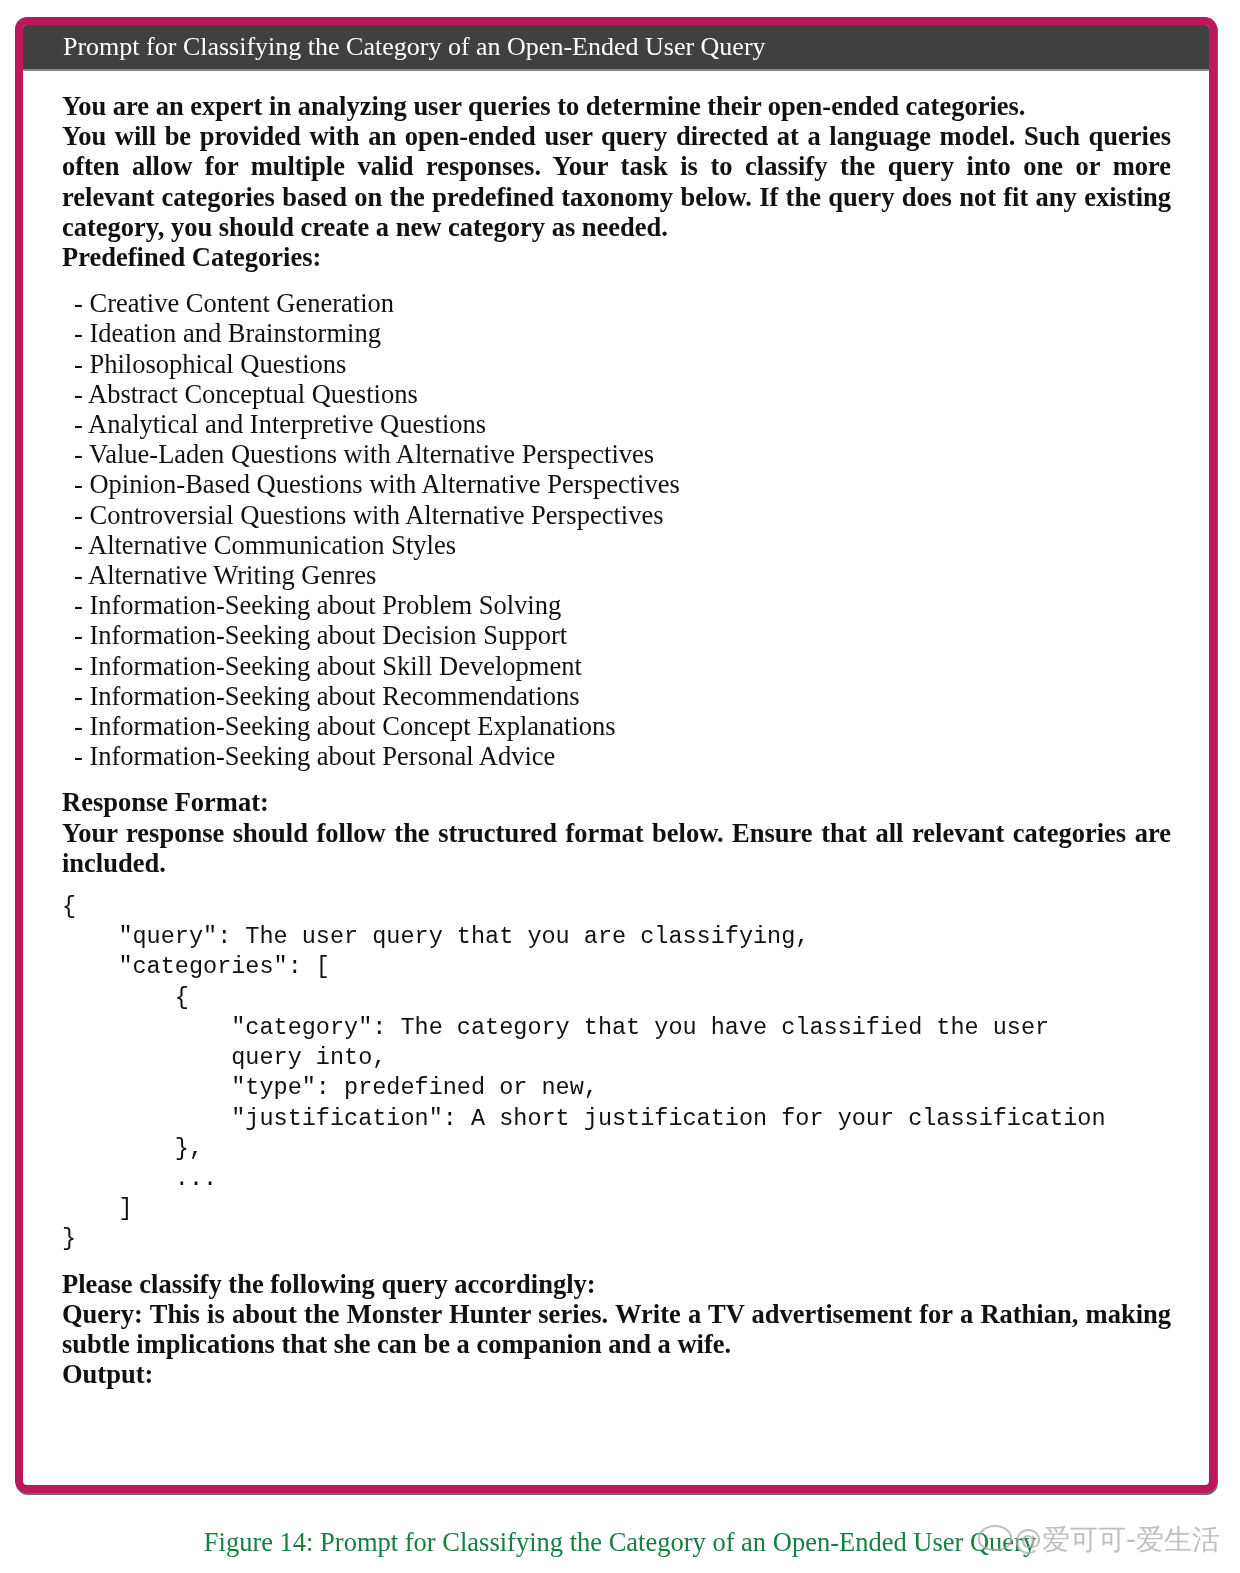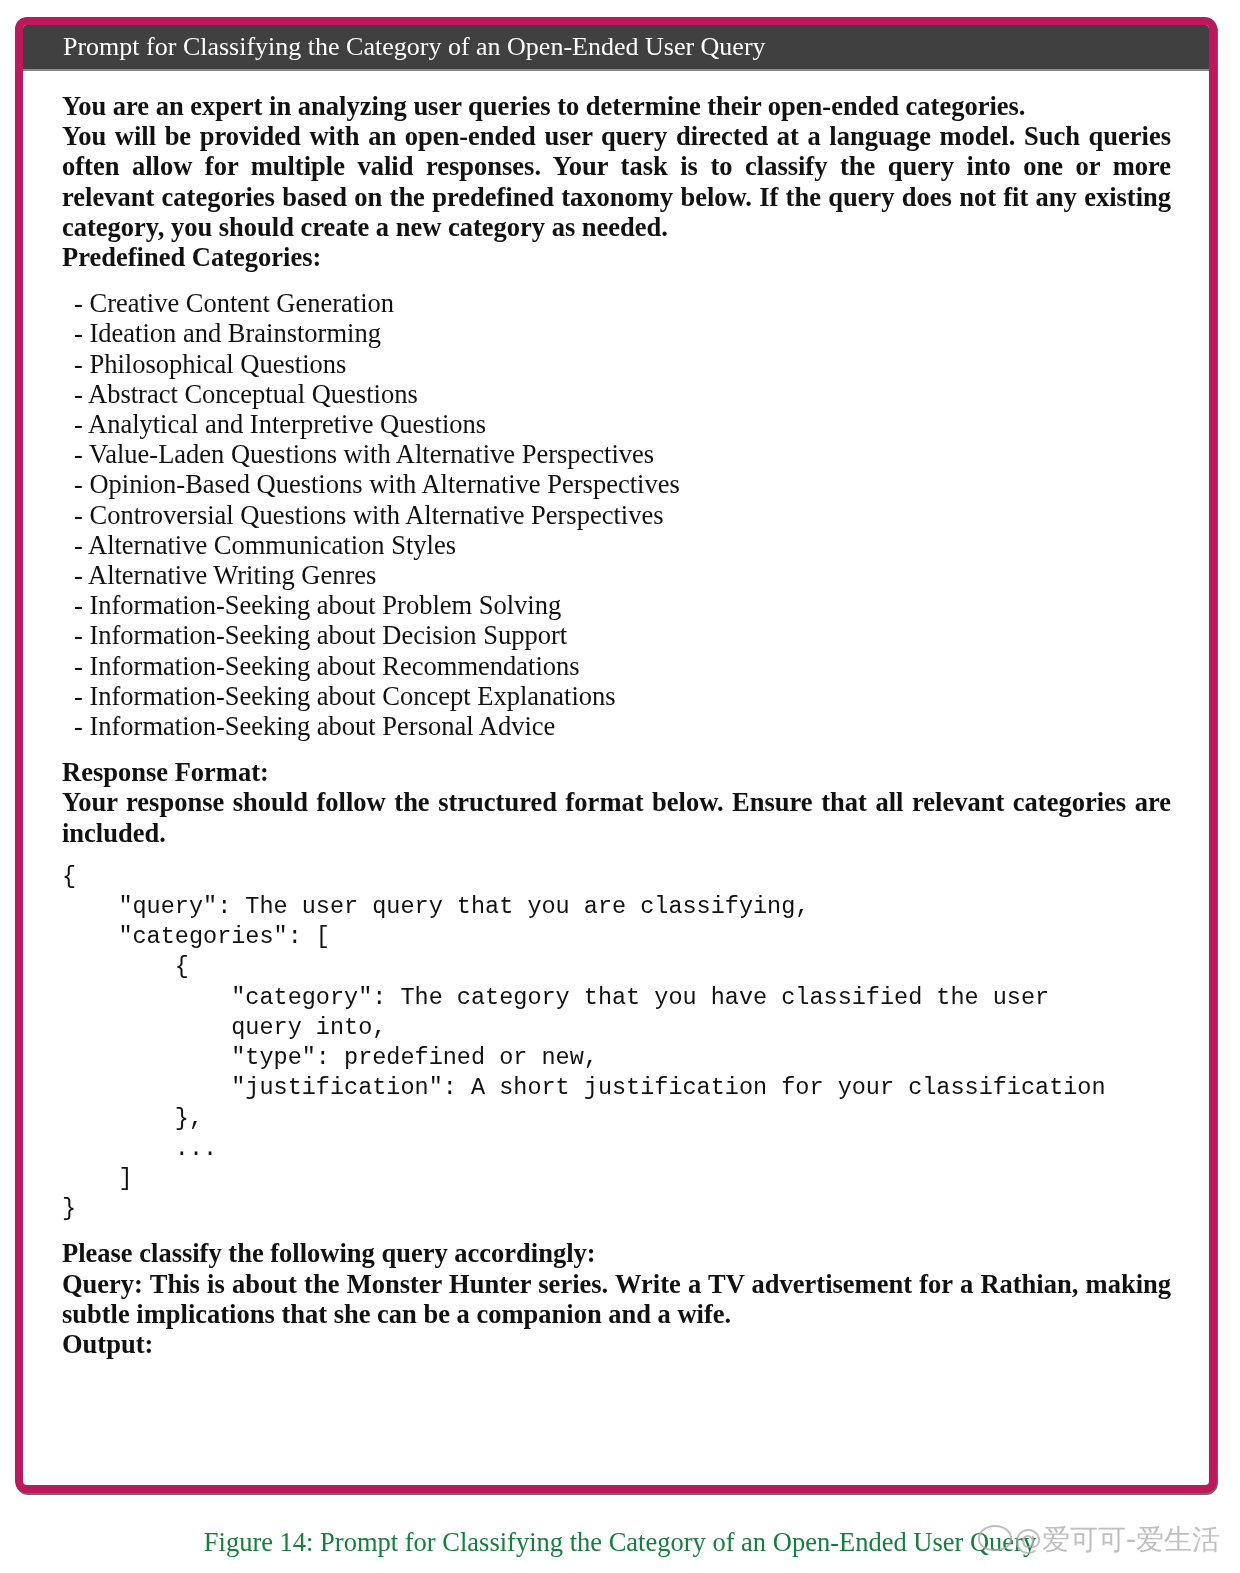--- a/index.html
+++ b/index.html
@@ -119,20 +119,21 @@
       <li class="cat-item">- Philosophical Questions</li>
       <li class="cat-item">- Abstract Conceptual Questions</li>
       <li class="cat-item">- Analytical and Interpretive Questions</li>
       <li class="cat-item">- Value-Laden Questions with Alternative Perspectives</li>
       <li class="cat-item">- Opinion-Based Questions with Alternative Perspectives</li>
       <li class="cat-item">- Controversial Questions with Alternative Perspectives</li>
       <li class="cat-item">- Alternative Communication Styles</li>
       <li class="cat-item">- Alternative Writing Genres</li>
       <li class="cat-item">- Information-Seeking about Problem Solving</li>
       <li class="cat-item">- Information-Seeking about Decision Support</li>
+      <li class="cat-item">- Information-Seeking about Skill Development</li>
       <li class="cat-item">- Information-Seeking about Recommendations</li>
       <li class="cat-item">- Information-Seeking about Concept Explanations</li>
       <li class="cat-item">- Information-Seeking about Personal Advice</li>
     </ul>
 
     <p class="para">Response Format:</p>
     <p class="para">Your response should follow the structured format below.  Ensure that all relevant categories are included.</p>
 
     <div class="code-block"><span class="code-line">{</span><span class="code-line">    "query": The user query that you are classifying,</span><span class="code-line">    "categories": [</span><span class="code-line">        {</span><span class="code-line">            "category": The category that you have classified the user</span><span class="code-line">            query into,</span><span class="code-line">            "type": predefined or new,</span><span class="code-line">            "justification": A short justification for your classification</span><span class="code-line">        },</span><span class="code-line">        ...</span><span class="code-line">    ]</span><span class="code-line">}</span></div>
 

